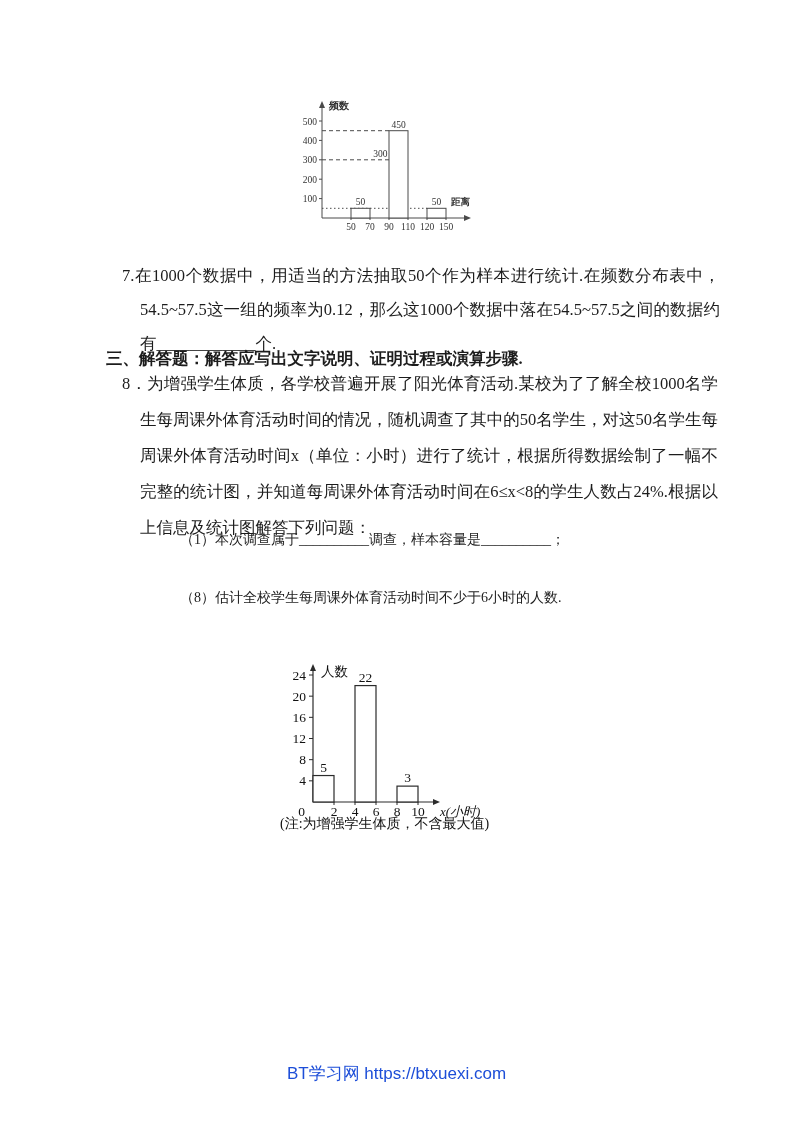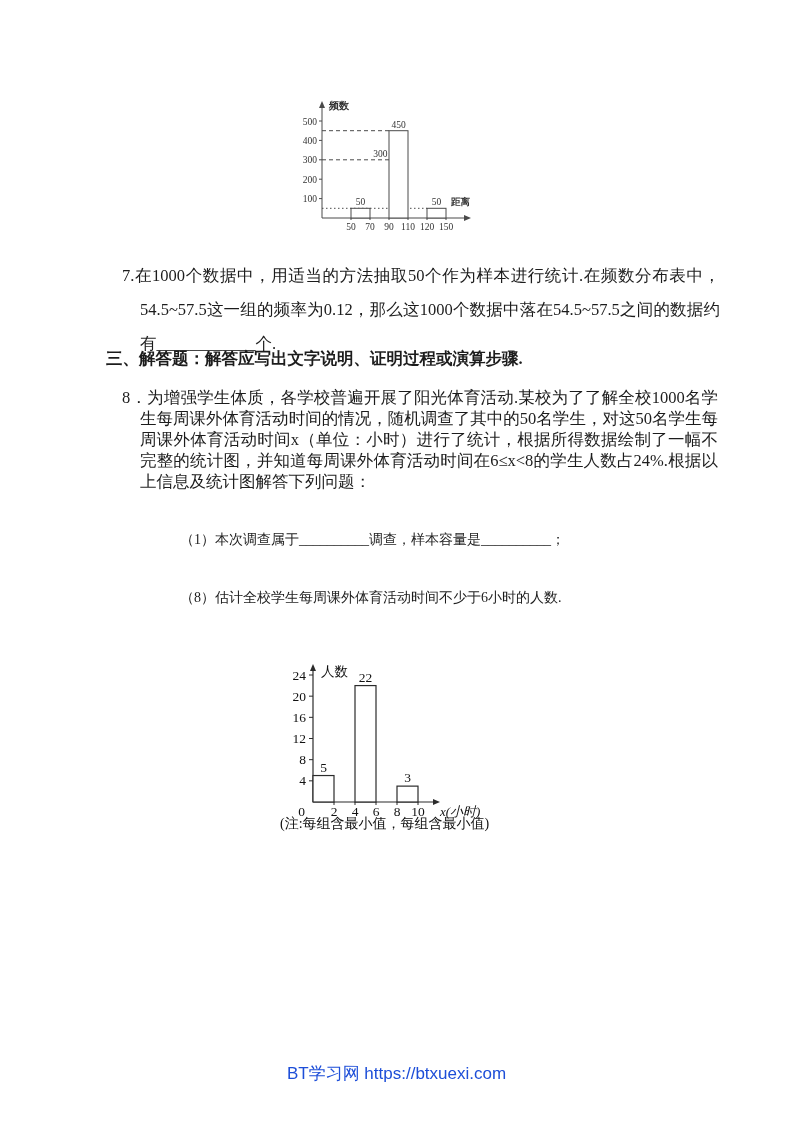--- a/index.html
+++ b/index.html
@@ -12,21 +12,21 @@
   .chart-title{position:absolute;width:212px;text-align:center;font-weight:bold;font-size:14px;
                line-height:19px;font-family:"Liberation Sans","DejaVu Sans",sans-serif;color:#111;}
   .note{position:absolute;font-size:14px;white-space:nowrap;color:#111;}
   .footer{position:absolute;left:0;top:1062px;width:100%;text-align:center;color:#1d4ed8;
           font-size:17px;font-family:"Liberation Sans","DejaVu Sans",sans-serif;}
   svg{position:absolute;overflow:visible;}
   #c1{left:303px;top:96px;}
   #c2{left:288px;top:662px;}
   #q7{left:122px;top:244px;width:580px;}
   #sec3{left:106px;top:348px;}
-  #q8{left:122px;top:372px;width:578px;line-height:21px;}
+  #q8{left:122px;top:351px;width:578px;line-height:36px;}
   #q8i1{left:140px;top:531px;}
   #q8i2{left:140px;top:560px;}
   #q8i3{left:140px;top:589px;}
   #c2title{left:283px;top:630px;}
   #c2note{left:280px;top:815px;}
 </style>
 </head>
 <body>
 
 <div class="page">
@@ -113,16 +113,16 @@
       <line x1="130" y1="140" x2="130" y2="143" stroke="#2b2b2b"></line>
       <text x="130" y="154" font-size="13.5" text-anchor="middle" fill="#111">10</text>
       <rect x="25" y="113.54166666666666" width="21" height="26.458333333333343" fill="#fff" stroke="#2b2b2b" stroke-width="1.2"></rect>
       <text x="35.5" y="109.54166666666666" font-size="13.5" text-anchor="middle" fill="#111">5</text>
       <rect x="67" y="23.58333333333333" width="21" height="116.41666666666667" fill="#fff" stroke="#2b2b2b" stroke-width="1.2"></rect>
       <text x="77.5" y="19.58333333333333" font-size="13.5" text-anchor="middle" fill="#111">22</text>
       <rect x="109" y="124.125" width="21" height="15.875" fill="#fff" stroke="#2b2b2b" stroke-width="1.2"></rect>
       <text x="119.5" y="120.125" font-size="13.5" text-anchor="middle" fill="#111">3</text>
     </svg>
 
-  <div class="note" id="c2note">(注:每组含最小值，每组含最小值)</div>
+  <div class="note" id="c2note">(注:为增强学生体质，不含最大值)</div>
 
   <div class="footer">BT学习网 https://btxuexi.com</div>
 </div>
 
 </body></html>

